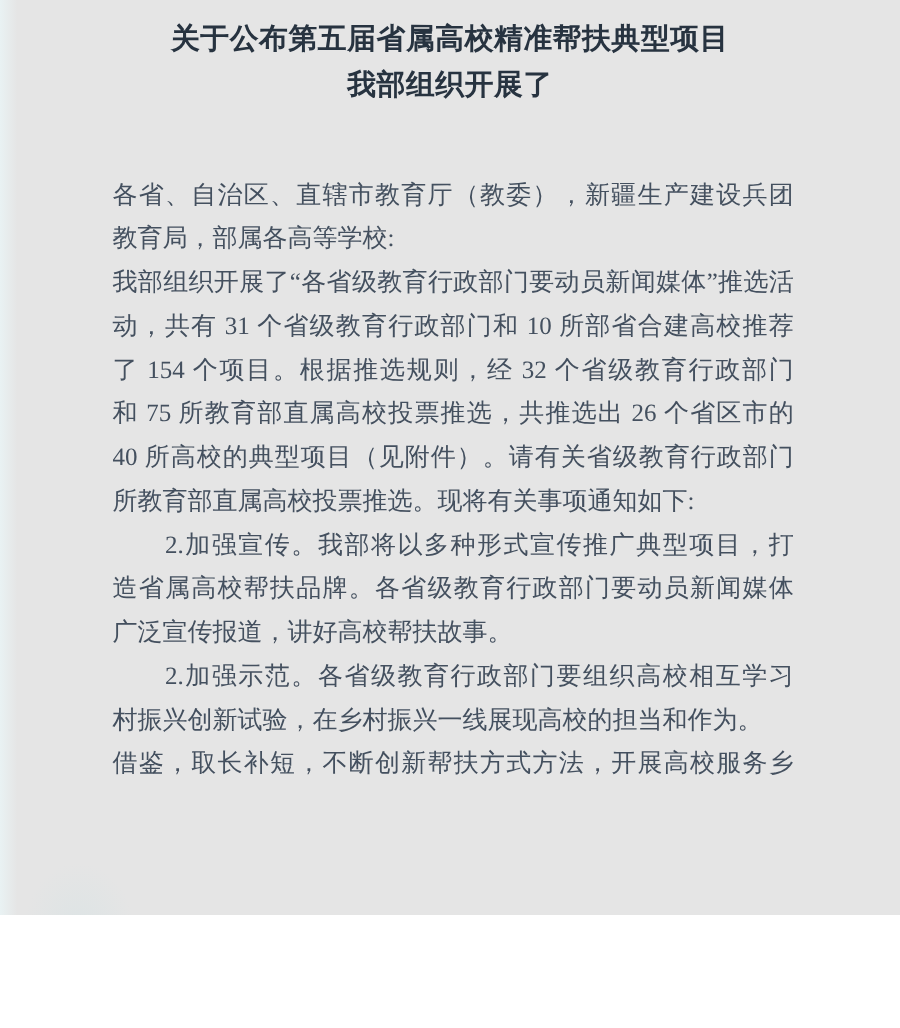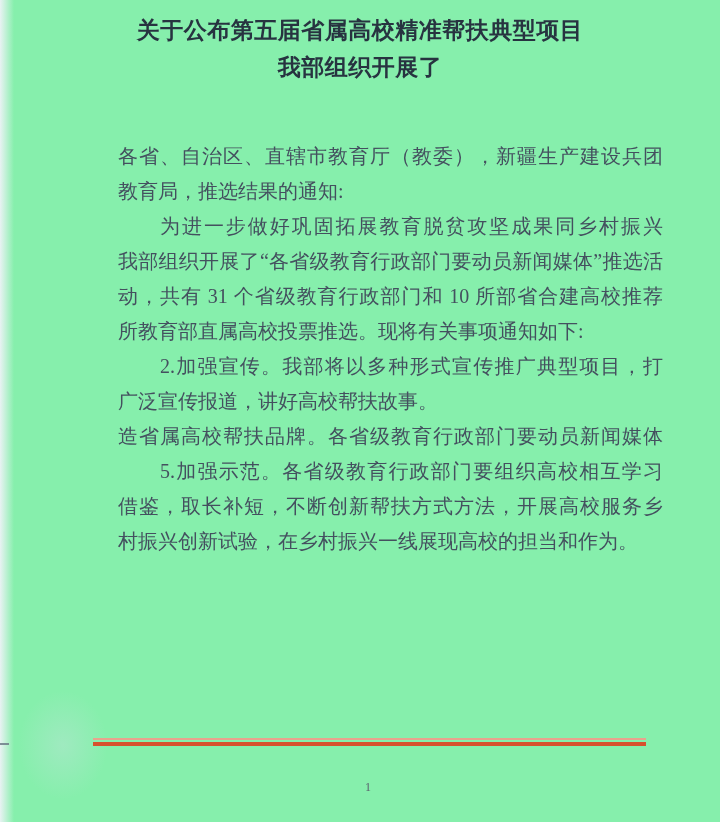--- a/index.html
+++ b/index.html
@@ -1,19 +1,19 @@
 <!DOCTYPE html>
 <html><head>
 <meta charset="utf-8">
 <style>
   html,body{margin:0;padding:0;background:#ffffff;}
   .page{
     position:relative;
-    width:720px;height:822px;
-    background:#86efac;
+    width:720px;height:732px;
+    background:#e5e5e5;
     overflow:hidden;
     font-family:"Liberation Serif","DejaVu Serif",serif;
   }
   
   .edge-tint{
     position:absolute;left:0;top:0;width:14px;height:100%;
     background:linear-gradient(90deg,#e9f2f3 0%,rgba(255,255,255,0) 100%);
     pointer-events:none;
   }
   .smudge{
@@ -21,21 +21,21 @@
     background:radial-gradient(ellipse at center,rgba(205,225,228,.35),rgba(255,255,255,0) 70%);
     pointer-events:none;
   }
   .doc-title{
     position:absolute;top:12px;left:0;width:720px;
     text-align:center;
     font-size:23px;font-weight:bold;color:#273340;
     line-height:37px;letter-spacing:0.5px;
   }
   .body-block{
-    position:absolute;top:139px;left:118px;width:545px;
+    position:absolute;top:139px;left:90px;width:545px;
     font-size:20px;color:#44505f;
   }
   .line{
     height:35px;line-height:35px;
     white-space:nowrap;
   }
   .jl{
     white-space:normal;
     text-align:justify;
     text-align-last:justify;
@@ -69,31 +69,33 @@
   <div class="edge-tint"></div>
   <div class="smudge"></div>
 
   <div class="doc-title">
     <div>关于公布第五届省属高校精准帮扶典型项目</div>
     <div>我部组织开展了</div>
   </div>
 
   <div class="body-block">
     <div class="line jl">各省、自治区、直辖市教育厅（教委），新疆生产建设兵团</div>
-    <div class="line">教育局，推选结果的通知:</div>
-    <div class="line jl indent">为进一步做好巩固拓展教育脱贫攻坚成果同乡村振兴</div>
+    <div class="line">教育局，部属各高等学校:</div>
     <div class="line jl">我部组织开展了“各省级教育行政部门要动员新闻媒体”推选活</div>
     <div class="line jl">动，共有 31 个省级教育行政部门和 10 所部省合建高校推荐</div>
+    <div class="line jl">了 154 个项目。根据推选规则，经 32 个省级教育行政部门</div>
+    <div class="line jl">和 75 所教育部直属高校投票推选，共推选出 26 个省区市的</div>
+    <div class="line jl">40 所高校的典型项目（见附件）。请有关省级教育行政部门</div>
     <div class="line">所教育部直属高校投票推选。现将有关事项通知如下:</div>
     <div class="line jl indent">2.加强宣传。我部将以多种形式宣传推广典型项目，打</div>
+    <div class="line jl">造省属高校帮扶品牌。各省级教育行政部门要动员新闻媒体</div>
     <div class="line">广泛宣传报道，讲好高校帮扶故事。</div>
-    <div class="line jl">造省属高校帮扶品牌。各省级教育行政部门要动员新闻媒体</div>
-    <div class="line jl indent">5.加强示范。各省级教育行政部门要组织高校相互学习</div>
+    <div class="line jl indent">2.加强示范。各省级教育行政部门要组织高校相互学习</div>
+    <div class="line">村振兴创新试验，在乡村振兴一线展现高校的担当和作为。</div>
     <div class="line jl">借鉴，取长补短，不断创新帮扶方式方法，开展高校服务乡</div>
-    <div class="line">村振兴创新试验，在乡村振兴一线展现高校的担当和作为。</div>
   </div>
 
   <div class="rule-thin"></div>
   <div class="rule-thick"></div>
   <div class="edge-artifact"></div>
 
   <div class="page-number">1</div>
 
 </div>
 

